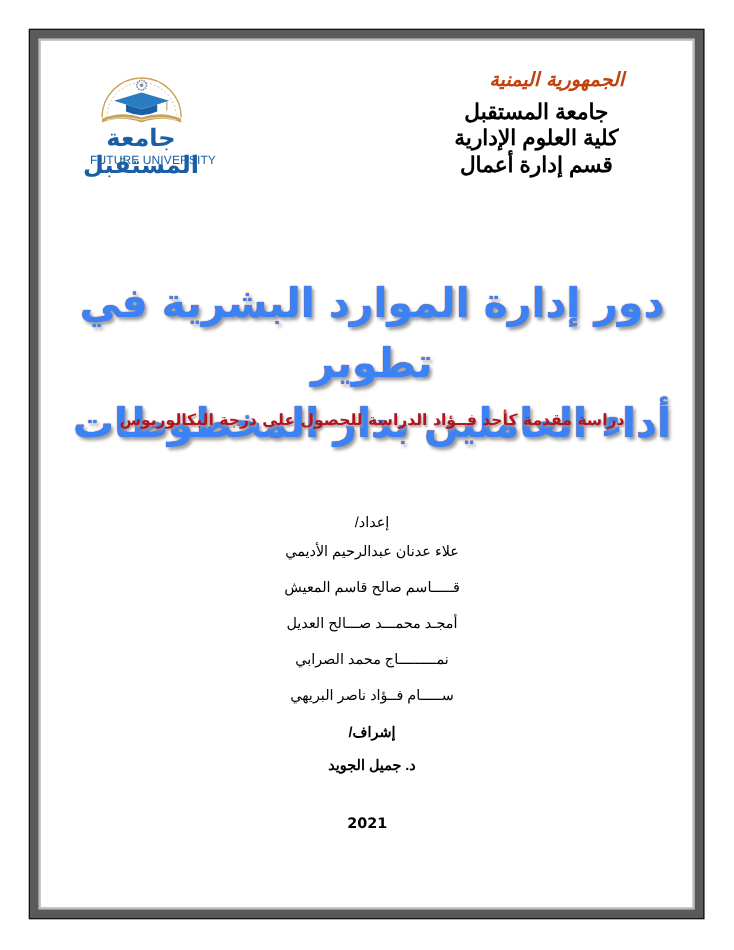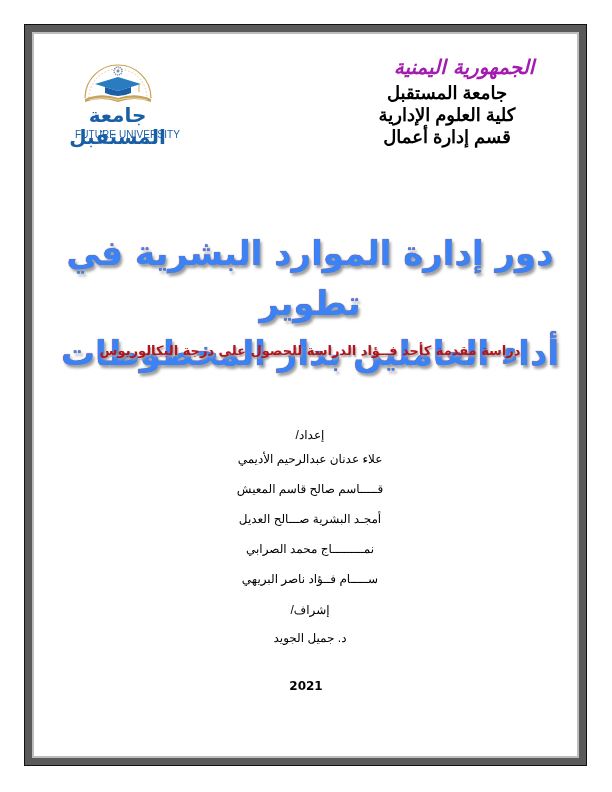--- a/index.html
+++ b/index.html
@@ -84,22 +84,22 @@
       right: 55px;
       top: 52px;
       width: 220px;
       text-align: center;
       direction: rtl;
     }
     .republic {
       font-family: "DejaVu Serif", serif;
       font-style: italic;
       font-weight: bold;
-      font-size: 20px;
-      color: #a21caf;
+      font-size: 16px;
+      color: #c2410c;
       line-height: 30px;
       margin-left: 34px;
     }
     .header-line {
       font-family: "Liberation Sans", sans-serif;
       font-weight: bold;
       font-size: 18px;
       color: #000;
       line-height: 22px;
     }
@@ -159,20 +159,21 @@
     .supervision {
       position: absolute;
       left: 160px;
       width: 300px;
       top: 600px;
       text-align: center;
       direction: rtl;
       font-family: "Liberation Sans", sans-serif;
       font-size: 12px;
       color: #000;
+      font-weight: bold;
     }
     .sup-label { line-height: 20px; margin-bottom: 8px; }
     .sup-name { line-height: 20px; text-align: center; }
     .year {
       position: absolute;
       left: 256px;
       width: 100px;
       top: 676px;
       text-align: center;
       font-family: "DejaVu Sans", sans-serif;
@@ -223,21 +224,21 @@
   <div>دور إدارة الموارد البشرية في تطوير</div>
   <div>أداء العاملين بدار المخطوطات</div>
 </div>
 
 <div class="subtitle">دراسة مقدمة كأحد فــؤاد الدراسة للحصول على درجة البكالوريوس</div>
 
 <div class="prep">
   <div class="prep-label">إعداد/</div>
   <div class="author">علاء عدنان عبدالرحيم الأديمي</div>
   <div class="author">قـــــاسم صالح قاسم المعيش</div>
-  <div class="author">أمجـد البشرية صـــالح العديل</div>
+  <div class="author">أمجـد محمـــد صـــالح العديل</div>
   <div class="author">نمـــــــــاج محمد الصرابي</div>
   <div class="author">ســـــام فــؤاد ناصر البريهي</div>
 </div>
 
 <div class="supervision">
   <div class="sup-label">إشراف/</div>
   <div class="sup-name">د. جميل الجويد</div>
 </div>
 
 <div class="year">2021</div>

